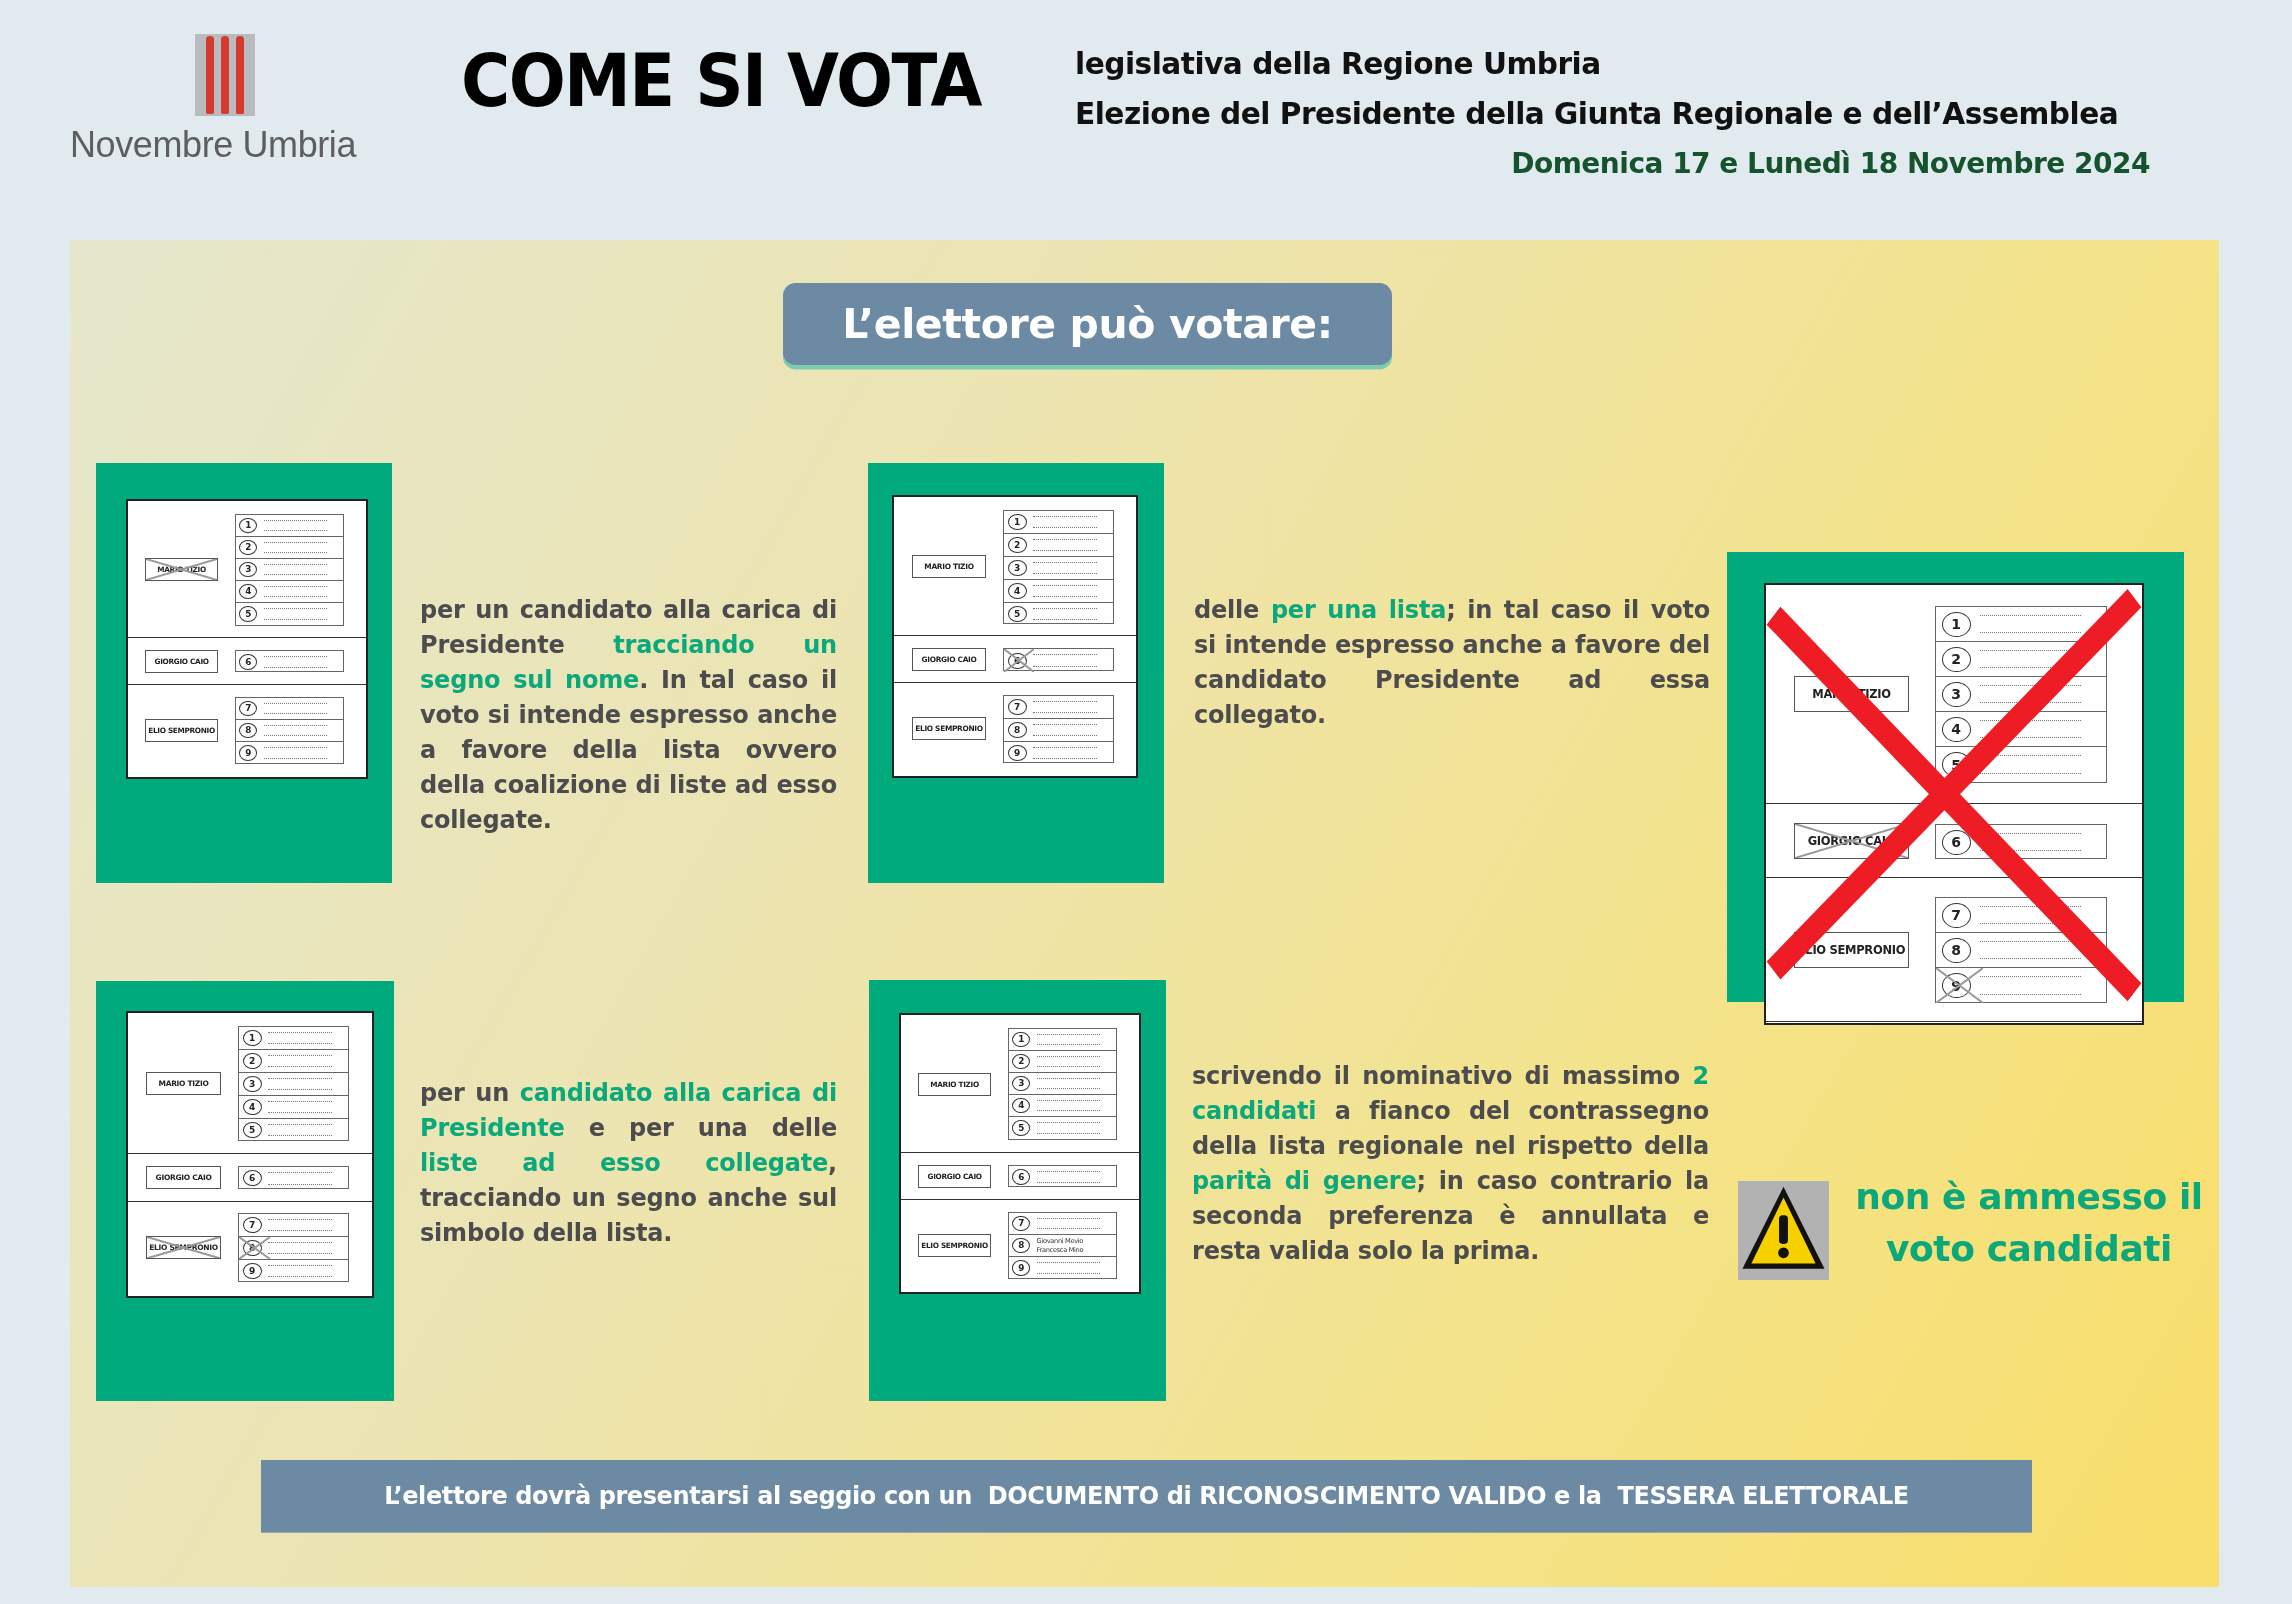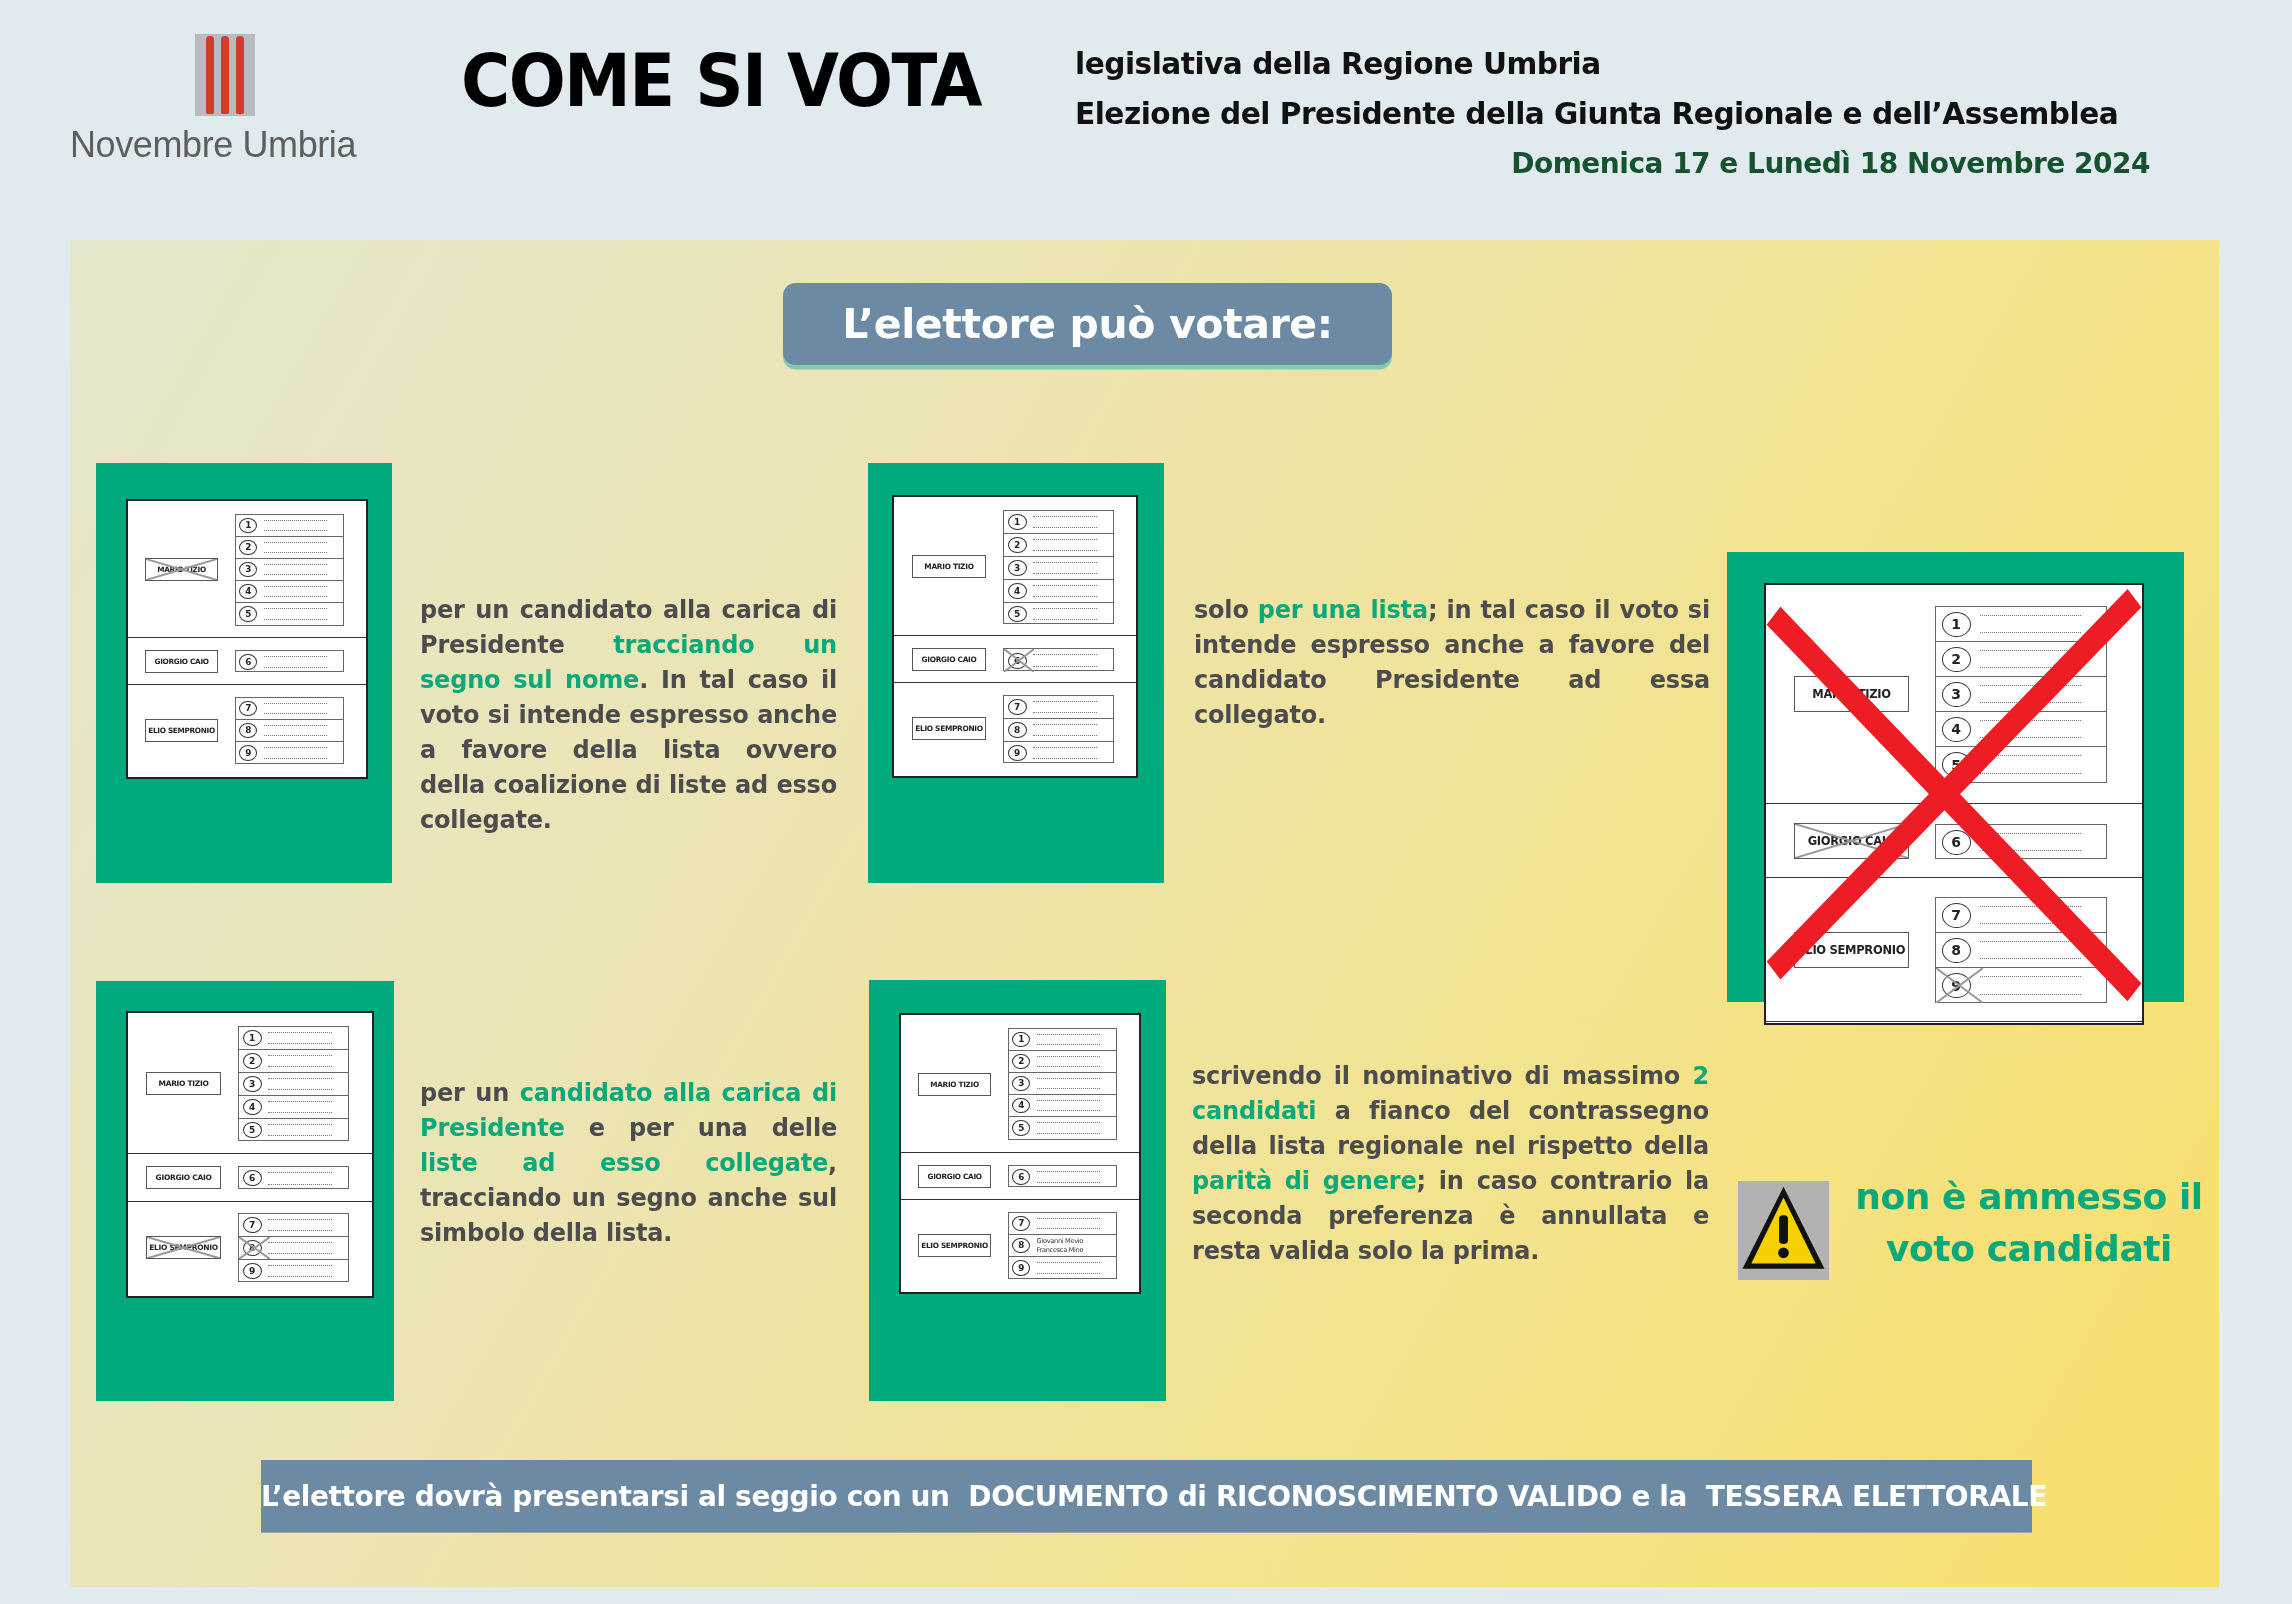--- a/index.html
+++ b/index.html
@@ -56,21 +56,21 @@
   }
   .desc .hl { color: #0aa87a; }
   .warn-icon { position: absolute; left: 1668px; top: 941px; width: 91px; height: 99px; background: #b2b2b2; }
   .warn-text {
     position: absolute; left: 1757px; top: 931px; width: 358px; text-align: center;
     font-weight: bold; font-size: 36px; line-height: 52px; color: #0aa87a; letter-spacing: -0.4px;
   }
   .bottom-bar {
     position: absolute; left: 191px; top: 1220px; width: 1771px; height: 73px;
     background: #6c8aa3; border-bottom: 1.8px solid #9aa6ad;
-    color: #fff; font-weight: bold; font-size: 28px; line-height: 73px; text-align: center; letter-spacing: -0.4px; white-space: pre;
+    color: #fff; font-weight: bold; font-size: 24px; line-height: 73px; text-align: center; letter-spacing: -0.4px; white-space: pre;
   }
 </style>
 </head>
 <body>
 
 <div class="logo">
   <div class="logo-emblem">
     <span></span>
       <span></span>
       <span></span>
@@ -269,21 +269,21 @@
               <div class="num-circle" style="width: 19px; height: 16px; font-size: 9px; margin-right: 6.2px;">9</div>
               <div class="dots">
                 <i></i>
                 <i></i>
               </div>
             </div>
           </div>
         </div>
       </div>
   </div>
-  <div class="desc" style="left:1124px; top:353px; width:516px;"><span>solo </span><span class="hl">per una lista</span><span>; in tal caso il voto si intende espresso anche a favore del candidato Presidente ad essa collegato.</span></div>
+  <div class="desc" style="left:1124px; top:353px; width:516px;"><span>delle </span><span class="hl">per una lista</span><span>; in tal caso il voto si intende espresso anche a favore del candidato Presidente ad essa collegato.</span></div>
 
   <div class="green-card" style="left:26px; top:741px; width:298px; height:420px;">
     <div class="ballot" style="left:30px; top:29.6px; width:248px; height:287px;" id="b3">
         <div class="sec" style="top: 0px; height: 141px;">
           <div class="name-box" style="left: 18px; width: 75px; height: 23.4px; top: 59px; font-size: 7.5px;">
             <span>MARIO TIZIO</span>
           </div>
           <div class="list-stack" style="left: 110px; width: 111px; top: 13px; height: 115px;">
             <div class="list-row" style="height: 23px; padding-left: 3.6px;">
               <div class="num-circle" style="width: 19px; height: 16px; font-size: 9px; margin-right: 6.3px;">1</div>

